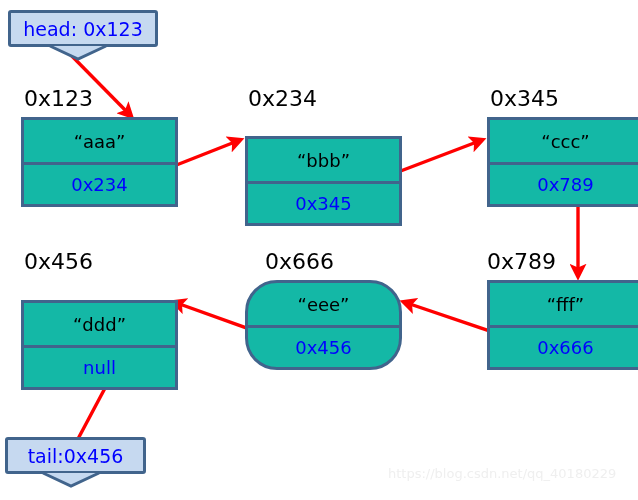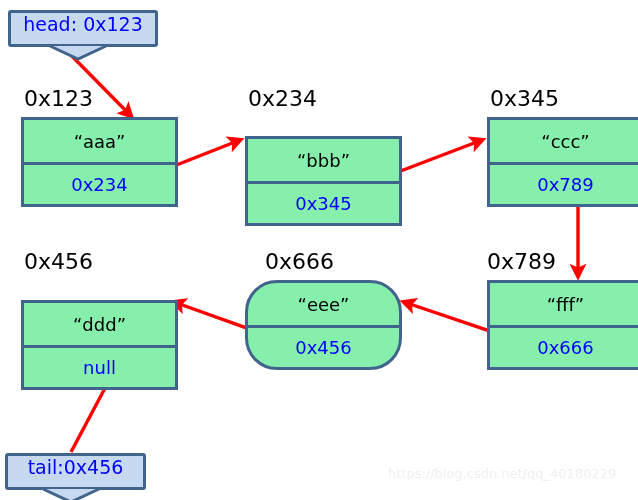--- a/index.html
+++ b/index.html
@@ -12,38 +12,38 @@
 
   
   .addr-label{
     position:absolute;font-size:22px;color:#000000;
     letter-spacing:0px;white-space:nowrap;line-height:18px;
   }
 
   
   .node{
     position:absolute;width:157px;height:90px;
-    border:3px solid #41648c;background:#86efac;
+    border:3px solid #41648c;background:#14b8a6;
     box-sizing:border-box;
   }
   .node .cell{
     height:42px;box-sizing:border-box;
     display:flex;align-items:center;justify-content:center;
     font-size:18px;white-space:nowrap;
   }
   .node .cell.data{color:#000000;}
   .node .cell.ptr{color:#0000ff;border-top:3px solid #41648c;}
 
   
   .callout{position:absolute;}
   .callout .bubble{
     position:absolute;left:0;top:0;
     border:3px solid #41648c;background:#c6d9f0;
     box-sizing:border-box;border-radius:3px;
-    display:flex;align-items:flex-start;justify-content:center;
+    display:flex;align-items:center;justify-content:center;
     font-size:19px;color:#0000ff;white-space:nowrap;
   }
   .callout .notch{position:absolute;}
 
   
   #arrows{position:absolute;left:0;top:0;width:638px;height:500px;pointer-events:none;}
 
   
   .watermark{
     position:absolute;font-size:13px;color:#efefef;
@@ -110,21 +110,21 @@
     <div class="cell data">“eee”</div>
     <div class="cell ptr">0x456</div>
   </div>
 
   <div class="addr-label" style="left:487px;top:253px;">0x789</div>
   <div class="node" style="left:487px;top:280px;">
     <div class="cell data">“fff”</div>
     <div class="cell ptr">0x666</div>
   </div>
 
-  <div class="callout" style="left:5px;top:453px;width:141px;height:45px;">
+  <div class="callout" style="left:5px;top:437px;width:141px;height:45px;">
     <div class="bubble" style="width:141px;height:37px;">
       <span>tail:0x456</span>
     </div>
     <svg class="notch" style="left:36px;top:34px;" width="60" height="18" viewBox="0 0 60 18">
       <path d="M2,2 L30,15 L58,2" fill="#c6d9f0" stroke="#41648c" stroke-width="3" stroke-linejoin="miter"></path>
     </svg>
   </div>
 
   <div class="watermark" style="left:388px;top:466px;">https://blog.csdn.net/qq_40180229</div>
 

